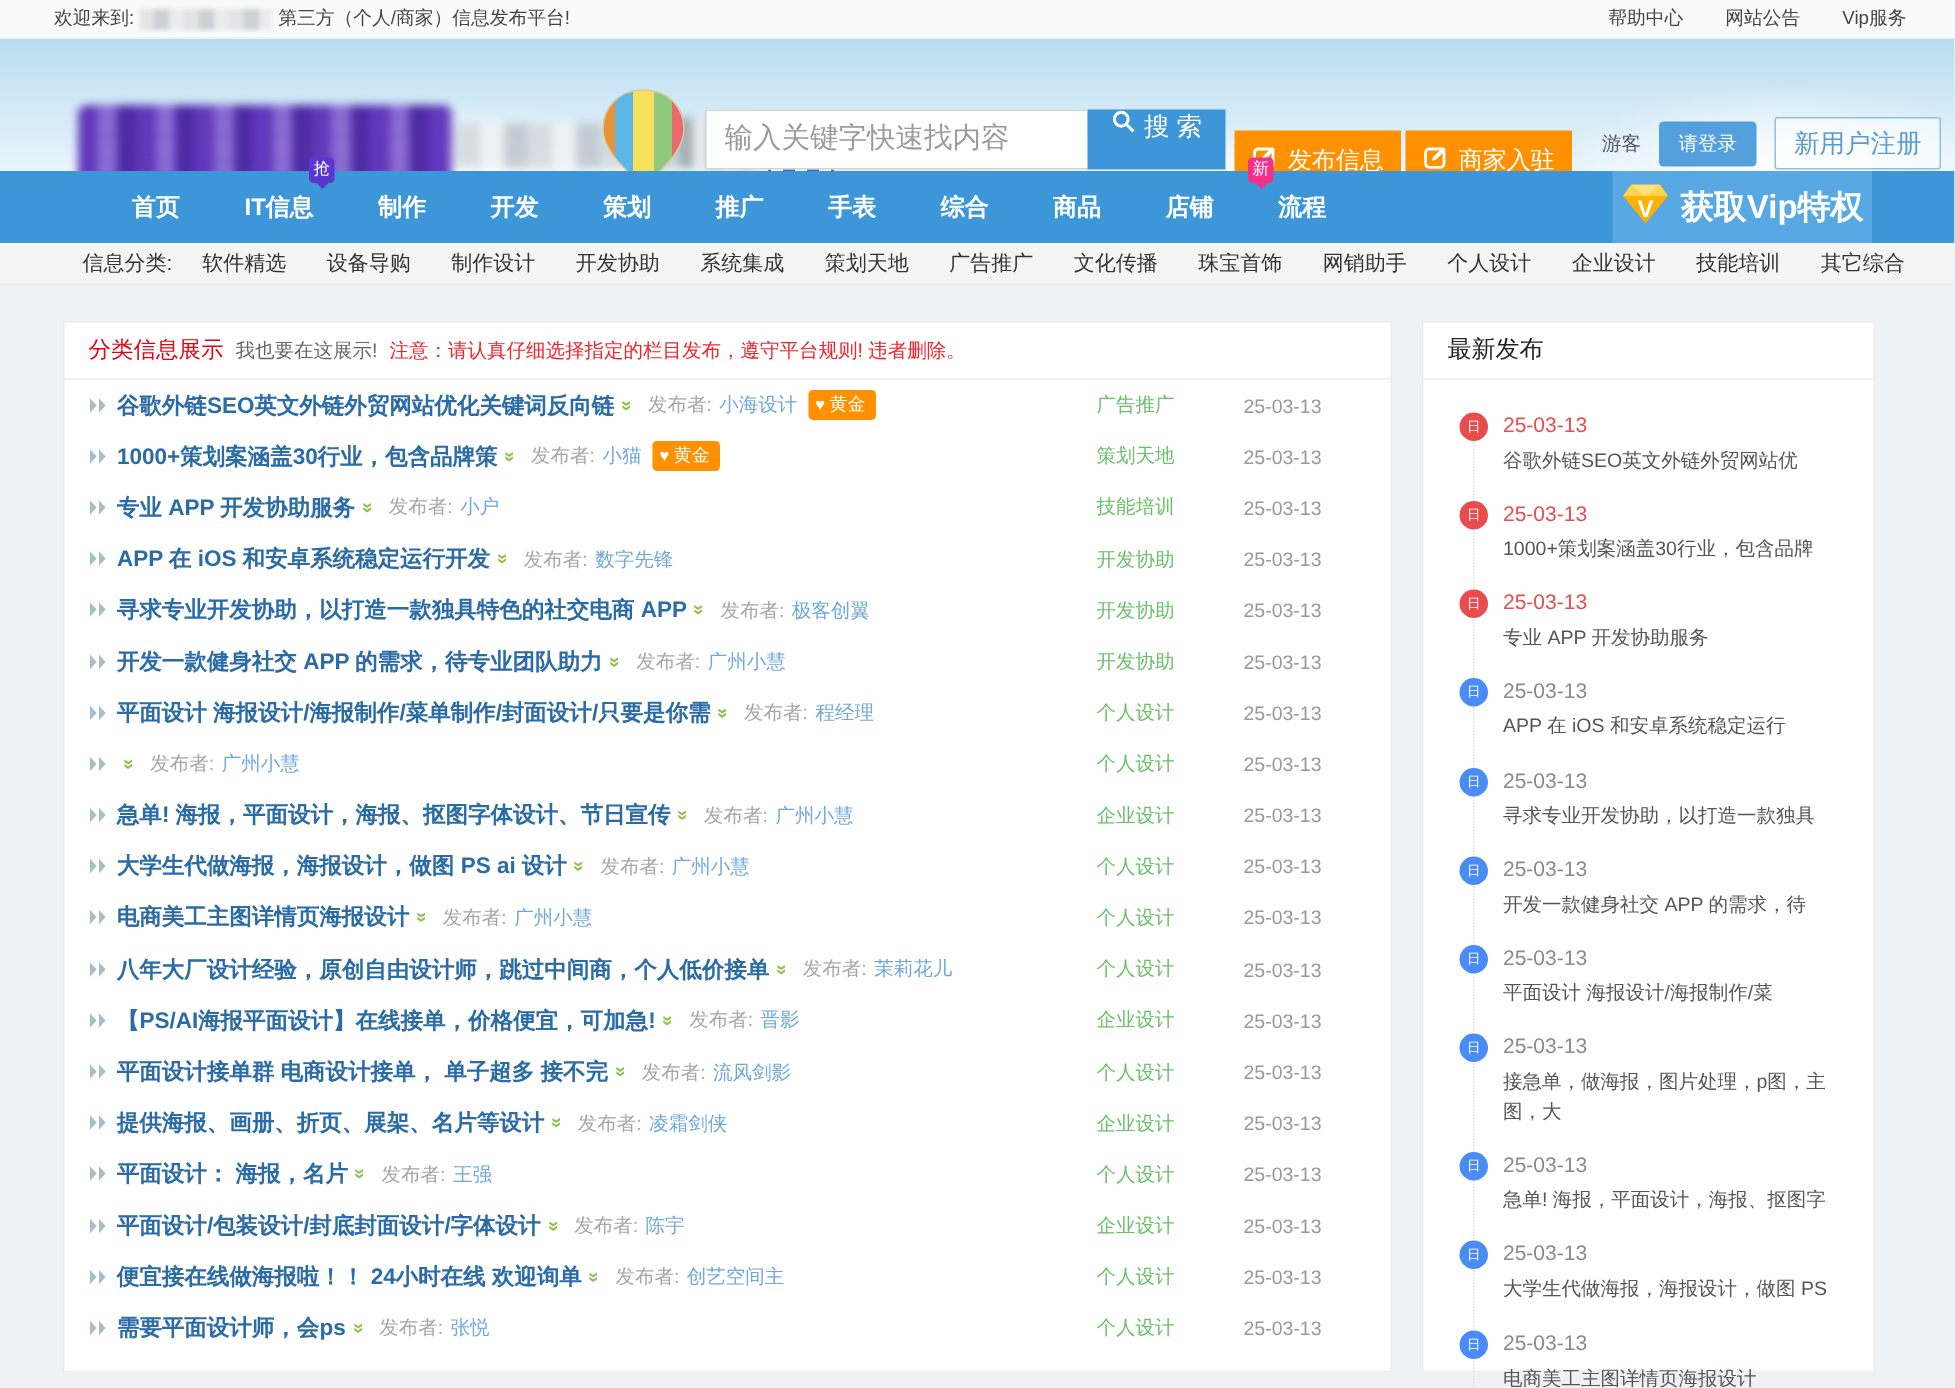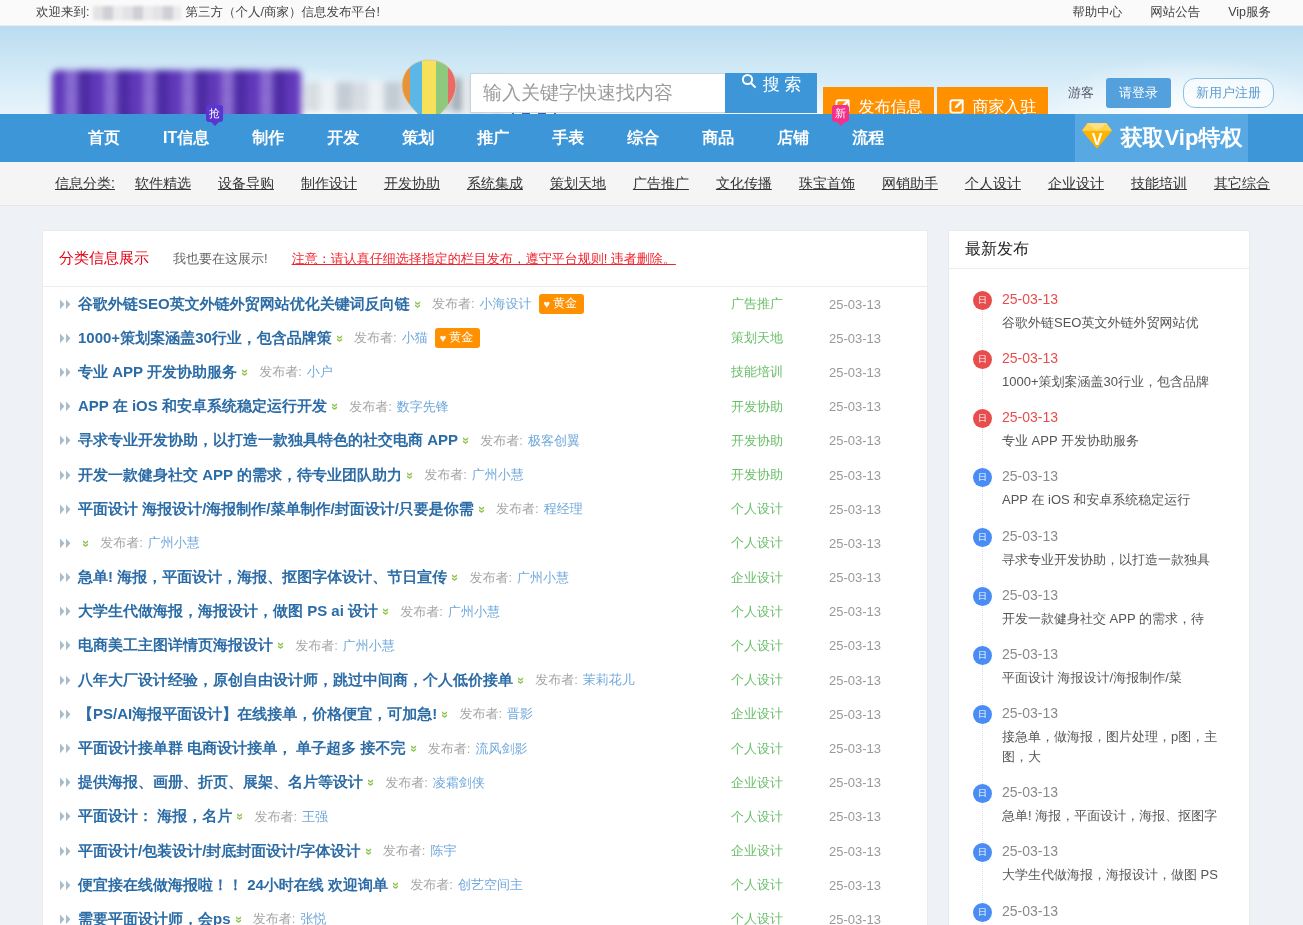--- a/index.html
+++ b/index.html
@@ -52,53 +52,53 @@
     color:#fff; border:none; font-size:16px; display:flex; align-items:center;
     justify-content:center; gap:7px; cursor:pointer; font-family:inherit; }
   .btn-publish { left:823px; }
   .btn-merchant { left:937px; }
 
   .account { position:absolute; left:1068px; top:52px; display:flex; align-items:center; gap:12px; }
   .guest-label { font-size:13px; color:#556; }
   .login-btn { background:#54a0dc; color:#fff; border:none; border-radius:3px;
     padding:6px 13px; font-size:13px; cursor:pointer; font-family:inherit; }
   .register-btn { background:rgba(255,255,255,.55); color:#5b9bd0; border:1px solid #8fc0e4;
-    border-radius:12px; padding:5px 12px; font-size:13px; cursor:pointer; font-family:inherit; }
+    border-radius:2px; padding:5px 12px; font-size:17px; cursor:pointer; font-family:inherit; }
 
   
   .nav { position:relative; height:48px; background:#3d96d8; display:flex; align-items:center;
     padding-left:88px; }
   .nav-item { color:#fff; font-size:16px; font-weight:bold; margin-right:43px; cursor:pointer;
     white-space:nowrap; }
   .vip { position:absolute; right:55px; top:0; width:173px; height:48px; background:#58a9e3;
     display:flex; align-items:center; justify-content:center; gap:8px; cursor:pointer; }
   .vip-label { color:#fff; font-size:22px; font-weight:bold; }
   .badge-float { position:absolute; top:-9px; min-width:17px; height:17px; line-height:17px;
     text-align:center; border-radius:3px; color:#fff; font-size:11px; padding:0 2px; z-index:3; }
   .badge-grab { left:206px; background:#5b35cf; }
   .badge-grab::after, .badge-new::after { content:""; position:absolute; left:5px; bottom:-4px;
     border:4px solid transparent; border-bottom:none; }
   .badge-grab::after { border-top:4px solid #5b35cf; }
   .badge-new { left:832px; background:#f5308a; }
   .badge-new::after { border-top:4px solid #f5308a; }
 
   
-  .catstrip { height:44px; background:#f5f5f5; border-bottom:1px solid #e6e6e6;
-    display:flex; align-items:center; padding-left:55px; font-size:14px; color:#333;text-decoration:underline; }
+  .catstrip { height:28px; background:#f5f5f5; border-bottom:1px solid #e6e6e6;
+    display:flex; align-items:center; padding-left:55px; font-size:14px; color:#333; }
   .cat-label { margin-right:20px; }
   .cat-item { margin-right:27px; cursor:pointer; white-space:nowrap; }
 
   
   .content { display:flex; padding:24px 0 0 42px; gap:20px; height:725px; }
   .panel { width:886px; background:#fff; border:1px solid #ebebeb; }
-  .panel-head { height:56px; border-bottom:1px solid #ececec; display:flex; align-items:center;
-    padding:0 16px; gap:24px; }
+  .panel-head { height:38px; border-bottom:1px solid #ececec; display:flex; align-items:center;
+    padding:0 16px; gap:8px; }
   .panel-title { color:#e60012; font-size:15px; }
   .panel-note-gray { color:#666; font-size:13px; }
-  .panel-note-red { color:#f5222d; font-size:13px;text-decoration:underline; }
+  .panel-note-red { color:#f5222d; font-size:13px; }
 
   .row { display:flex; align-items:center; height:34.2px; padding:0 14px 0 16px; }
   .arrow-ic { display:flex; align-items:center; margin-right:6px; }
   .row-title { font-weight:bold; font-size:15px; color:#2c6ca6; white-space:nowrap; cursor:pointer; }
   .chev { color:#8bc34a; font-weight:bold; font-size:13px; display:inline-block;
     transform:rotate(90deg); margin-left:5px; }
   .pub-label { color:#a6a6a6; font-size:13px; margin-left:10px; white-space:nowrap; }
   .pub-name { color:#6fa8dc; font-size:13px; margin-left:5px; white-space:nowrap; cursor:pointer; }
   .badge-gold { background:#ff9000; color:#fff; font-size:12px; border-radius:3px;
     padding:1px 7px 2px 5px; margin-left:7px; display:inline-flex; align-items:center; gap:3px;

